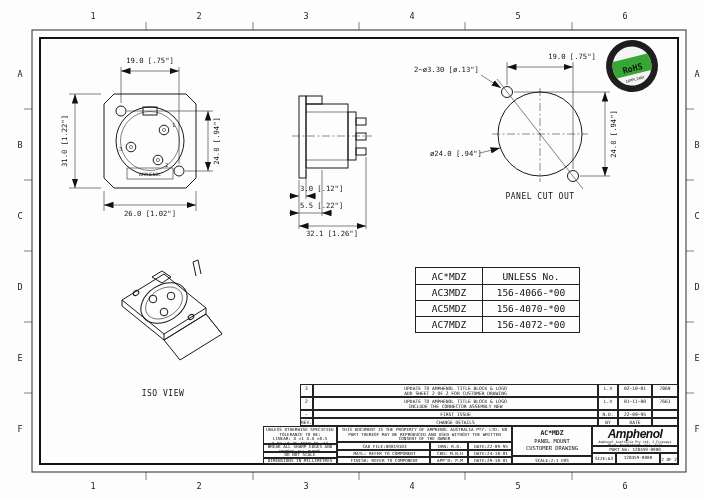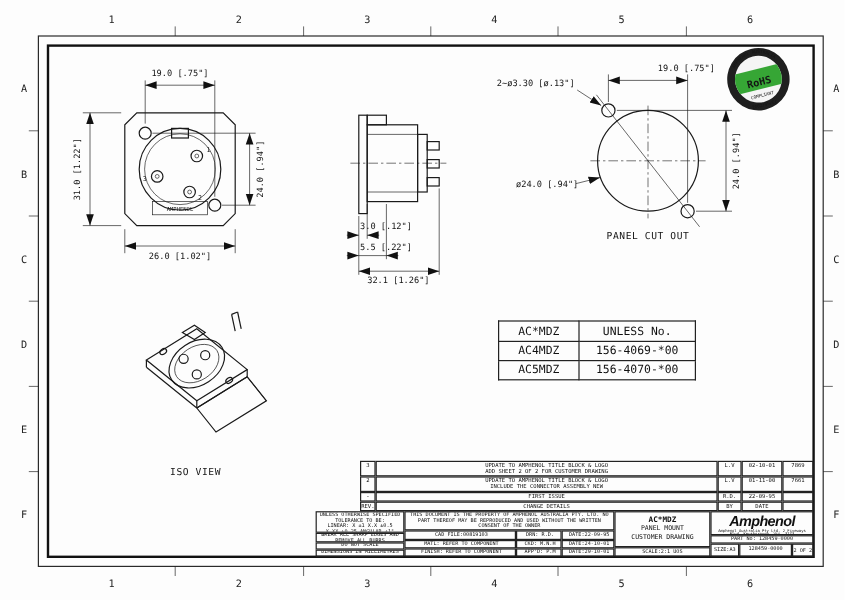--- a/index.html
+++ b/index.html
@@ -271,26 +271,30 @@
   </g>
 </svg>
 
 <table class="ins">
   <tbody>
         <tr>
     <th class="c-model">AC*MDZ</th>
     <th class="c-insert">UNLESS No.</th>
   </tr>
   <tr>
-    <td>AC4MDZ</td>
-    <td>156-4069-*00</td>
+    <td>AC3MDZ</td>
+    <td>156-4066-*00</td>
   </tr>
   <tr>
     <td>AC5MDZ</td>
     <td>156-4070-*00</td>
+  </tr>
+  <tr>
+    <td>AC7MDZ</td>
+    <td>156-4072-*00</td>
   </tr>
 </tbody>
     </table>
 
 <div class="rev">
   <div class="rvrow rv13">
     <div class="rv-no">3</div>
     <div class="rv-det">
       <div>UPDATE TO AMPHENOL TITLE BLOCK &amp; LOGO</div>
       <div>ADD SHEET 2 OF 2 FOR CUSTOMER DRAWING</div>

